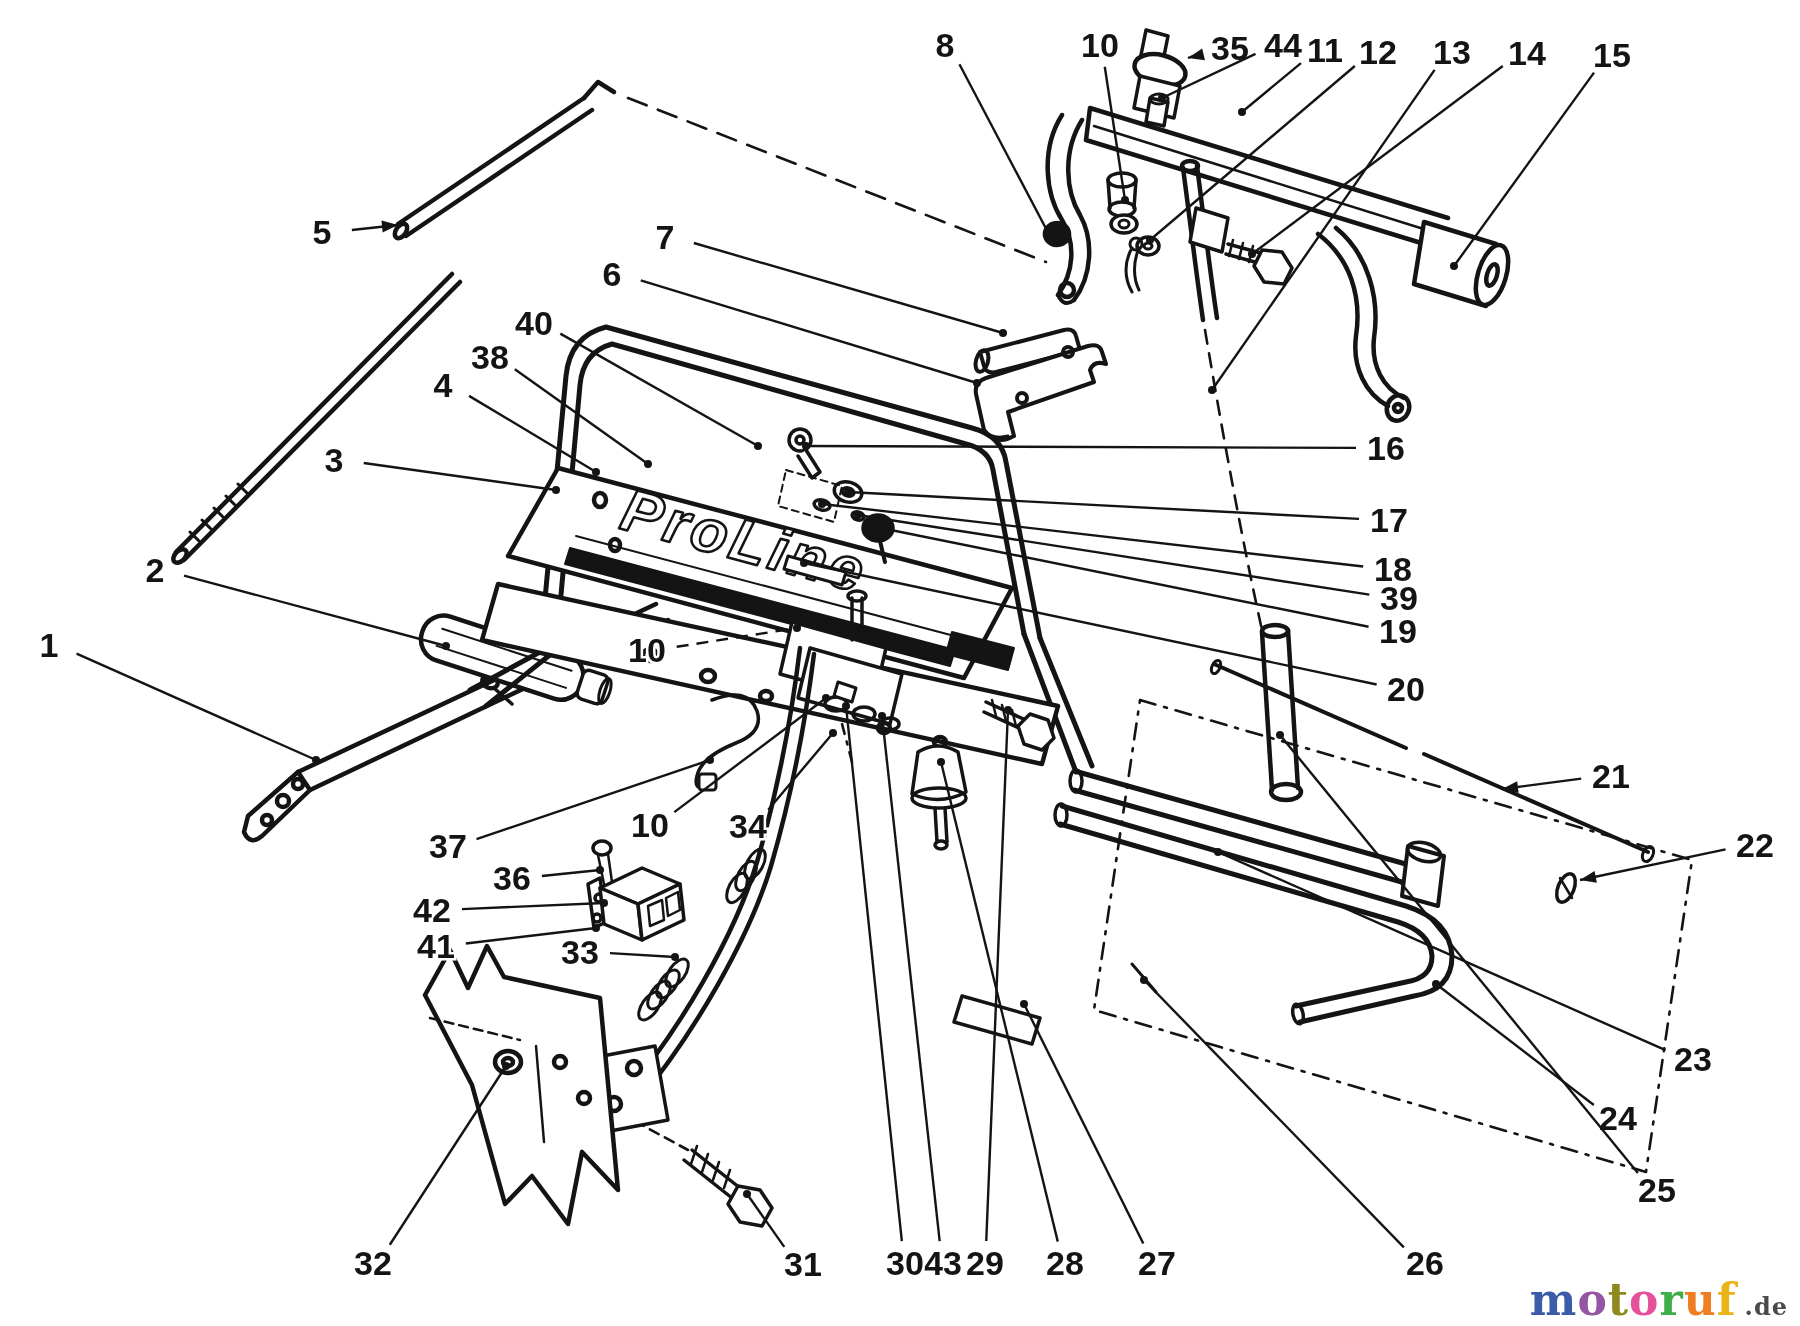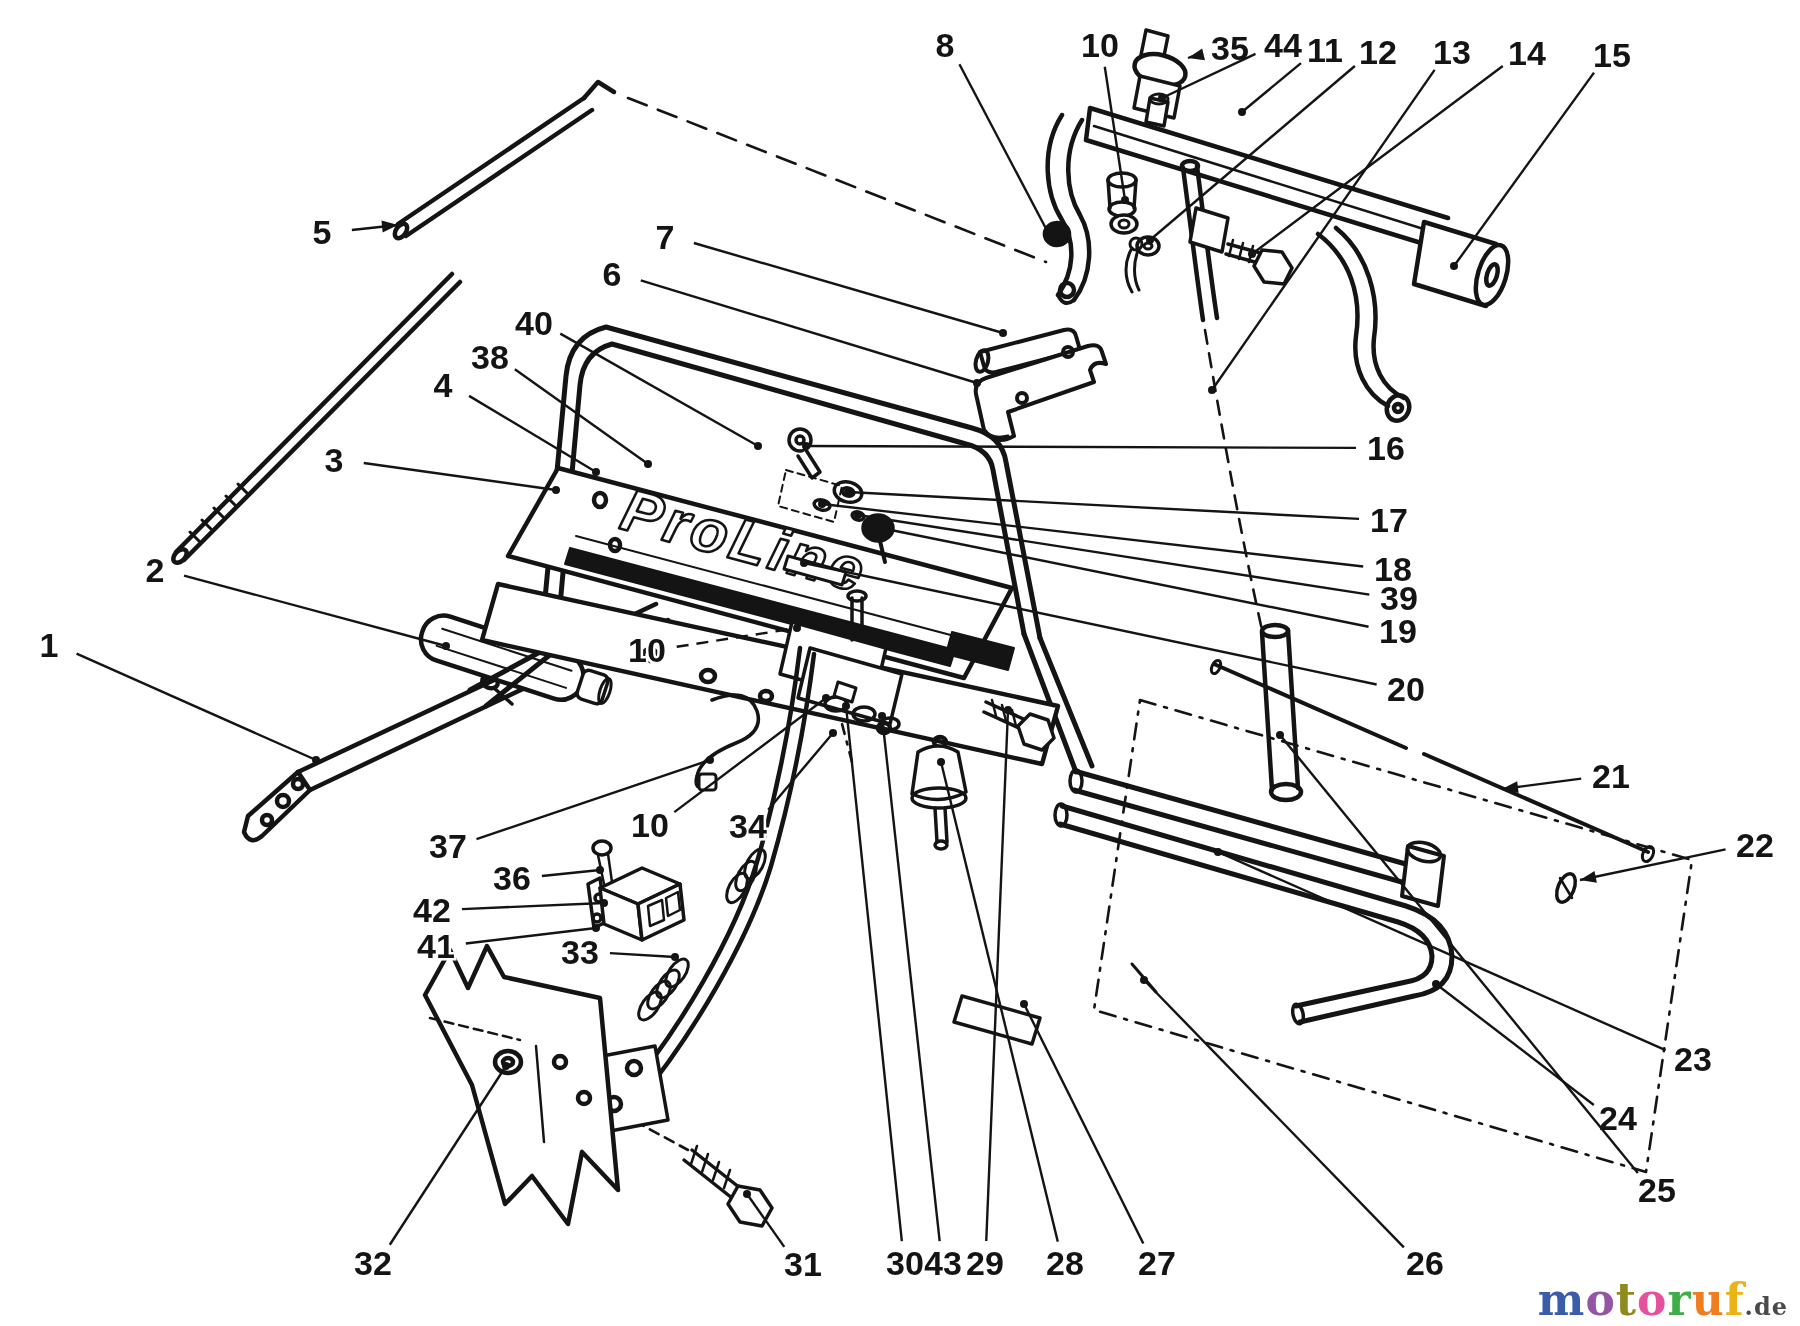--- a/index.html
+++ b/index.html
@@ -11,21 +11,21 @@
   .callout-num{
     font-family:"Liberation Sans", sans-serif;
     font-weight:bold;font-size:34px;fill:#141414;
     paint-order:stroke;stroke:#ffffff;stroke-width:5px;
   }
   #watermark{
     position:absolute;right:12px;bottom:4px;
     font-family:"DejaVu Serif", serif;font-weight:bold;font-size:44px;
     letter-spacing:1px;line-height:1;user-select:none;text-decoration:none;
   }
-  #watermark .suffix{font-size:24px;font-weight:bold;}
+  #watermark .suffix{font-size:24px;font-weight:bold;margin-left:8px;}
   .brand-text{
     font-family:"Liberation Sans", sans-serif;font-weight:bold;font-style:italic;
     font-size:60px;letter-spacing:4px;fill:#ffffff;stroke:#141414;stroke-width:2.6px;
   }
 </style>
 </head>
 <body>
 
 <div id="stage">
 <svg width="1800" height="1326" viewBox="0 0 1800 1326">

